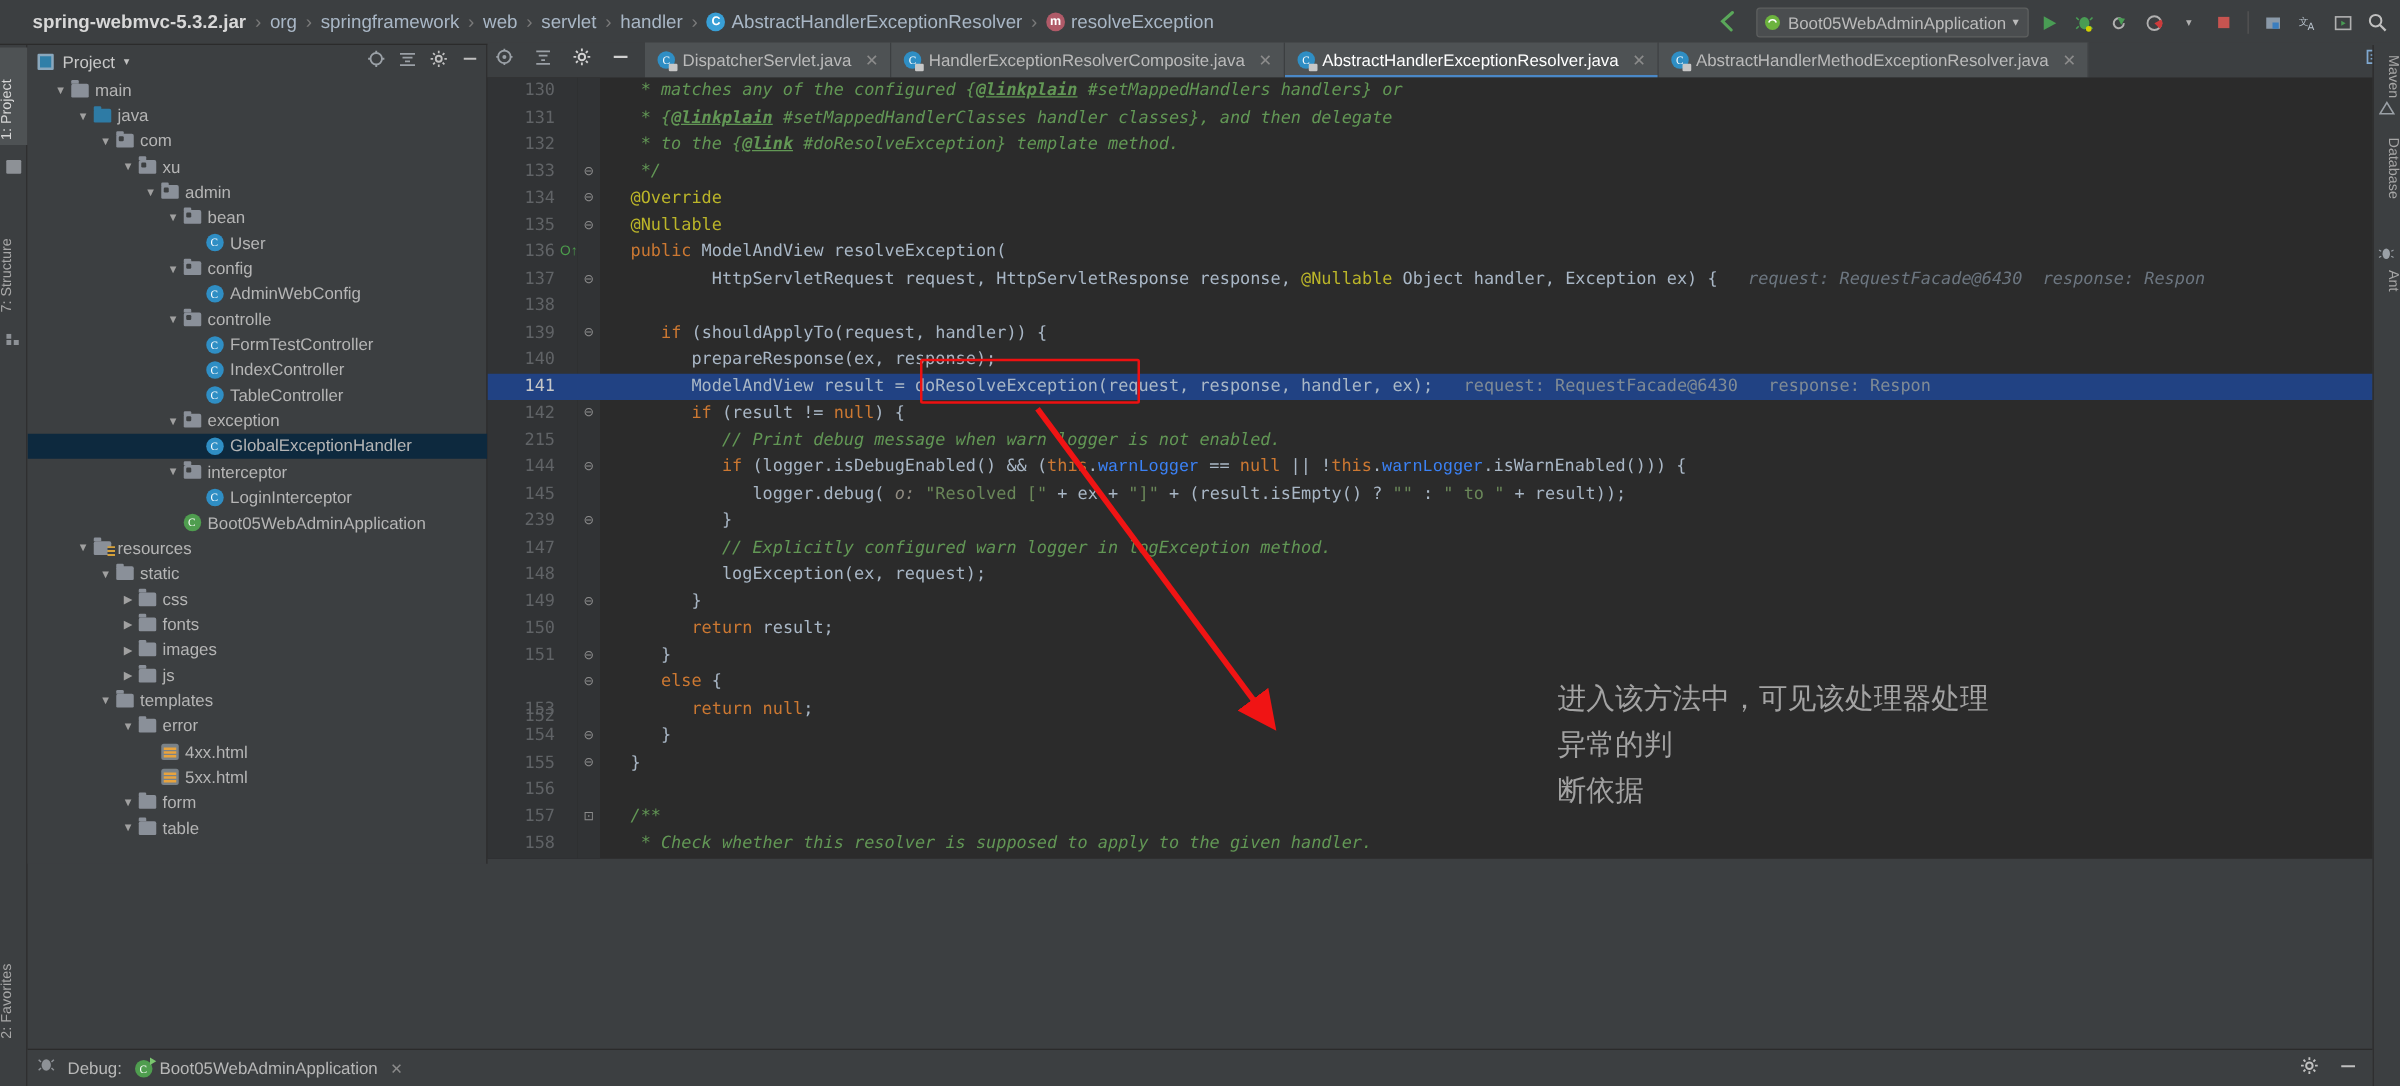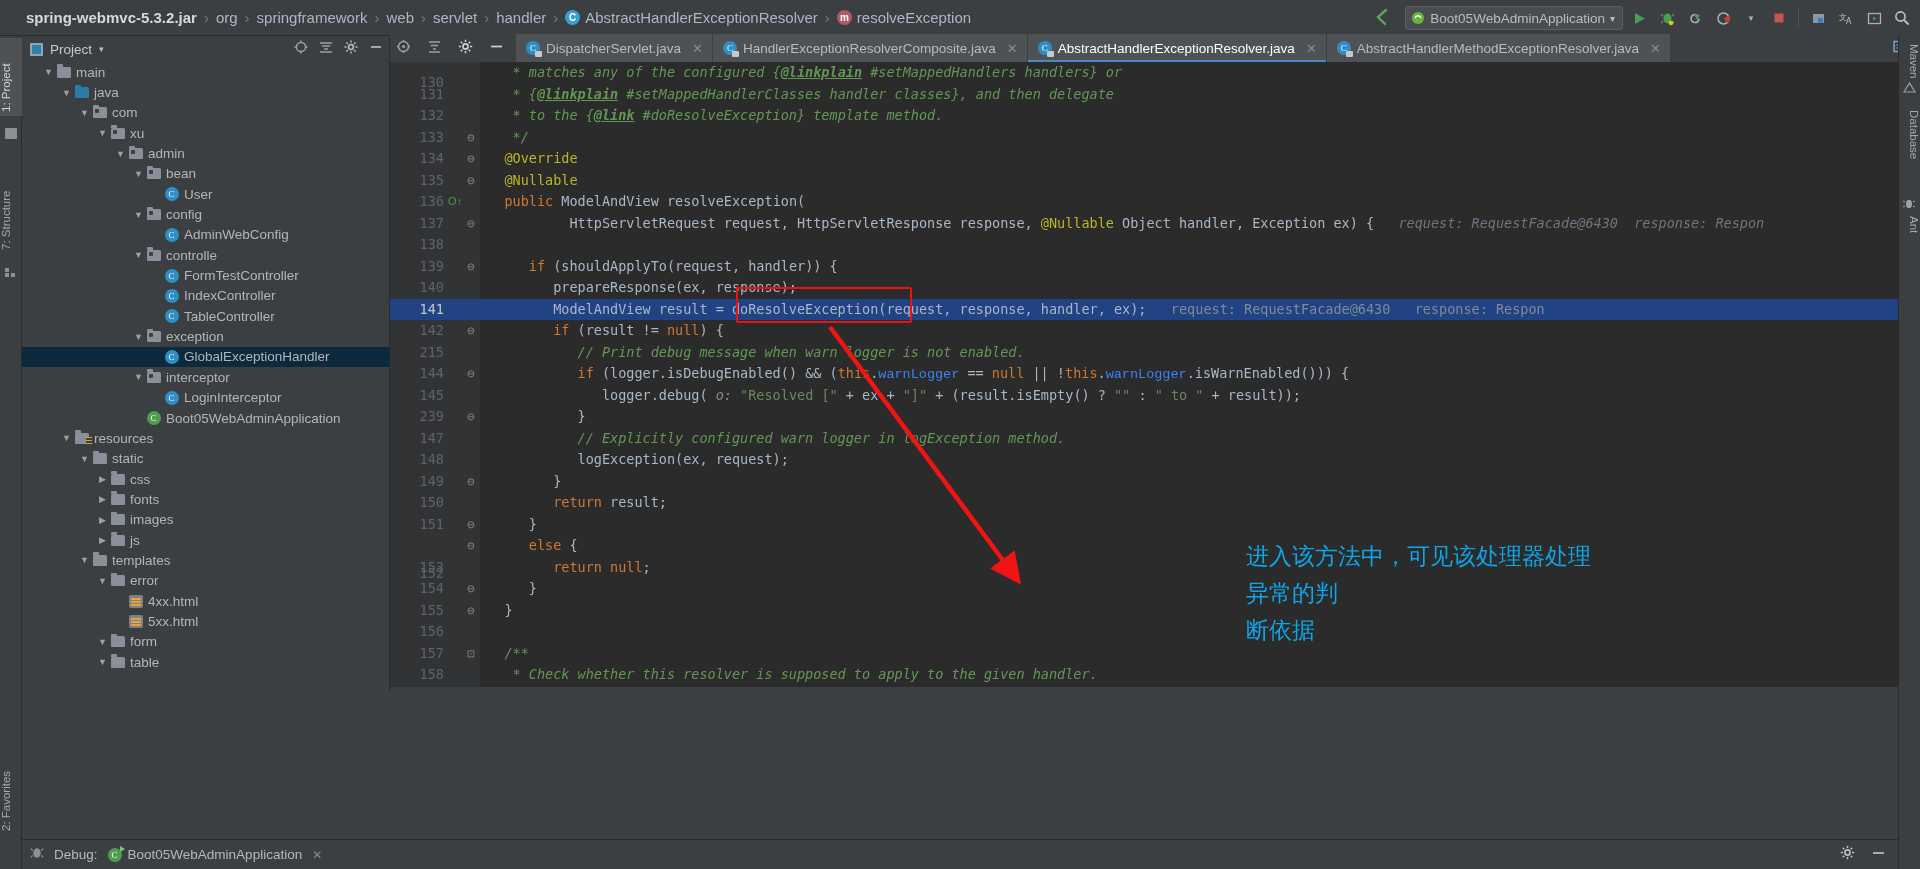--- a/index.html
+++ b/index.html
@@ -167,22 +167,22 @@
   .vscroll { position: absolute; right: 0; top: 0; width: 13px; height: 625px; background: #3c3f41; }
   .vthumb { position: absolute; right: 1px; width: 10px; background: #5a5d5e; border-radius: 2px; }
   .errmark { position: absolute; right: 0; width: 13px; height: 3px; }
 
   
   .anno-box {
     position: absolute; border: 2.5px solid #ee1111; border-radius: 2px;
     pointer-events: none;
   }
   .anno-text {
-    position: absolute; color: #0ea5e9; font-size: 23px; line-height: 37px;
-    font-family: Liberation Mono, monospace; white-space: pre-line;
+    position: absolute; color: #a3a3a3; font-size: 23px; line-height: 37px;
+    font-family: Liberation Serif, serif; white-space: pre-line;
   }
 
   
   .rightstrip {
     position: absolute; right: 0; top: 36px; width: 22px; height: 833px;
     background: #3c3f41; border-left: 1px solid #2b2b2b;
   }
   .rtab {
     position: absolute; right: 0; width: 22px;
     writing-mode: vertical-rl; font-size: 11.5px; color: #a7a7a7;
@@ -645,21 +645,21 @@
           </svg>
       </span>
       <span style="color:#b0b0b0;font-size:10px">▾</span>
     </div>
   </div>
 
   <div class="editor">
     <div class="gutter"></div>
     <div class="foldcol"></div>
     <div id="codearea">
-        <div class="lnum" style="top: 10px; text-align: right;">130</div>
+        <div class="lnum" style="top: 0px; text-align: right;">130</div>
         <div class="code" style="top: 0px;"><span class="c-cmt">    * matches any of the configured {</span><span class="c-cmtlink">@linkplain</span><span class="c-cmt"> #setMappedHandlers handlers} or</span></div>
         <div class="lnum" style="top: 21.5px;">131</div>
         <div class="code" style="top: 21.5px;"><span class="c-cmt">    * {</span><span class="c-cmtlink">@linkplain</span><span class="c-cmt"> #setMappedHandlerClasses handler classes}, and then delegate</span></div>
         <div class="lnum" style="top: 43px;">132</div>
         <div class="code" style="top: 43px;"><span class="c-cmt">    * to the {</span><span class="c-cmtlink">@link</span><span class="c-cmt"> #doResolveException} template method.</span></div>
         <div class="lnum" style="top: 64.5px;">133</div>
         <div class="fold" style="top: 64.5px;">⊖</div>
         <div class="code" style="top: 64.5px;"><span class="c-cmt">    */</span></div>
         <div class="lnum" style="top: 86px;">134</div>
         <div class="fold" style="top: 86px;">⊖</div>

